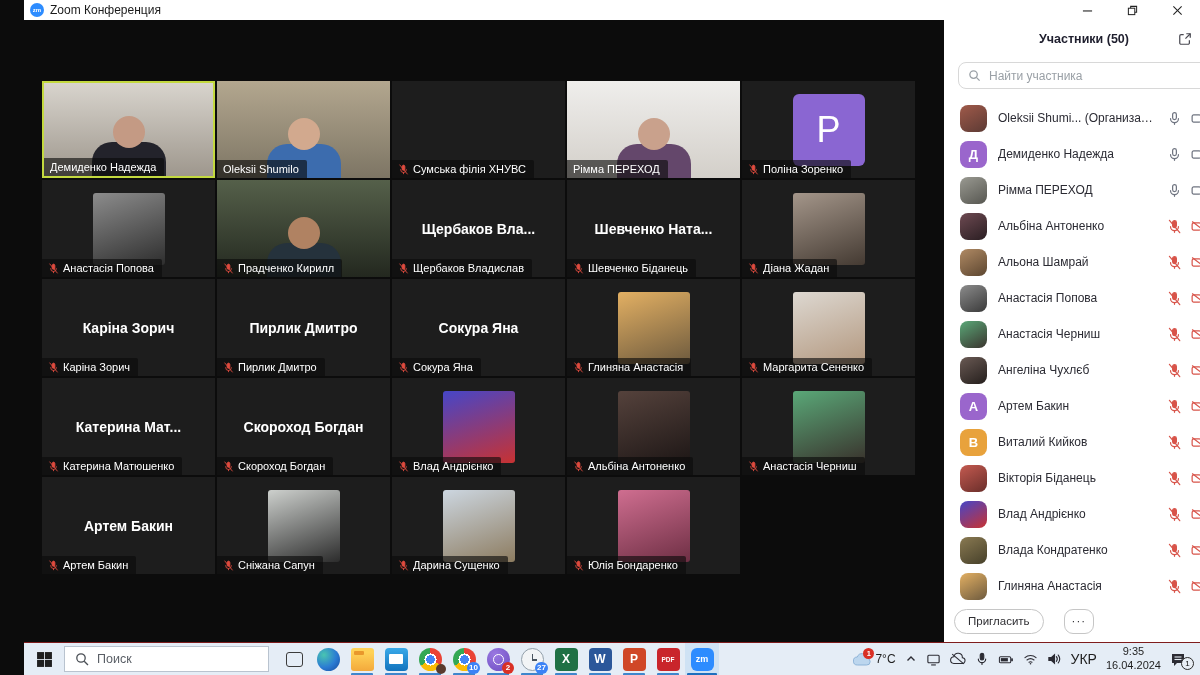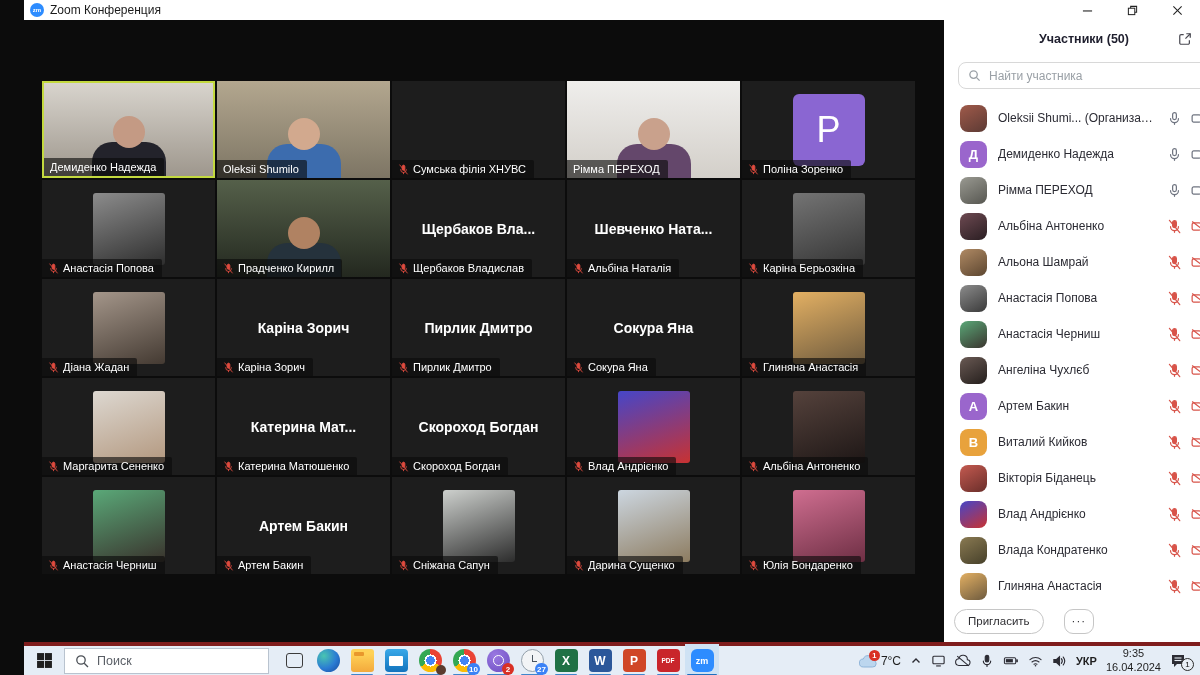--- a/index.html
+++ b/index.html
@@ -42,21 +42,21 @@
   .pavatar{width:27px;height:27px;border-radius:8px;flex:none;}
   .pavatar.letter{display:flex;align-items:center;justify-content:center;color:#fff;font-size:13px;font-weight:700;}
   .pname{flex:1;font-size:12px;color:#2b2b33;white-space:nowrap;overflow:hidden;text-overflow:ellipsis;}
   .picons{display:flex;align-items:center;gap:9px;flex:none;}
   .pscroll{position:absolute;right:2px;top:96px;width:6px;height:140px;background:#c9ccd2;border-radius:3px;cursor:pointer;}
   .pfoot{position:absolute;bottom:6px;left:0;right:0;height:30px;display:flex;align-items:center;gap:20px;padding:0 10px;background:#fff;}
   .pbtn{height:25px;border:1px solid #c6c6c6;border-radius:13px;background:#fff;font-size:11.5px;color:#2f2f33;padding:0 13px;white-space:nowrap;font-family:"Liberation Sans",sans-serif;cursor:pointer;}
   .pbtn.more{padding:0 7px;border-radius:9px;letter-spacing:1px;}
 
   
-  .taskbar{height:33px;background:#e5edf6;border-top:4px solid #7f1d1d;display:flex;align-items:center;position:relative;}
+  .taskbar{height:33px;background:#e5edf6;border-top:1px solid #7f1d1d;display:flex;align-items:center;position:relative;}
   .start{width:40px;height:33px;display:flex;align-items:center;justify-content:center;cursor:pointer;flex:none;}
   .tsearch{width:205px;height:26px;background:#fff;border:1px solid #b9c3cf;display:flex;align-items:center;gap:8px;padding:0 10px;font-size:12.5px;color:#5a5f66;flex:none;cursor:text;}
   .tapps{display:flex;flex:none;margin-left:8px;}
   .tapp{width:34px;height:33px;position:relative;display:flex;align-items:center;justify-content:center;cursor:pointer;}
   .tapp.active{background:#cfe2f4;}
   .tglyph{width:23px;height:23px;border-radius:4px;display:flex;align-items:center;justify-content:center;font-size:12px;font-weight:700;color:#fff;position:relative;}
   .underline{position:absolute;bottom:0;left:6px;right:6px;height:3px;background:#3f86cc;border-radius:1px;display:none;}
   .tapp.running .underline{display:block;}
   .tapp.active .underline{left:2px;right:2px;background:#1e6fbe;}
   .tbadge{position:absolute;right:1px;bottom:2px;min-width:12px;height:12px;border-radius:6px;background:#d93025;color:#fff;font-size:8px;font-weight:700;display:flex;align-items:center;justify-content:center;padding:0 2px;z-index:2;}
@@ -77,21 +77,21 @@
   .app-excel .tglyph{background:#1f7145;}
   .app-word .tglyph{background:#2b579a;}
   .app-powerpoint .tglyph{background:#d04727;}
   .app-pdf .tglyph{background:#c9252b;font-size:6.5px;}
   .app-zoom .tglyph{background:#2d8cff;border-radius:6px;font-size:9px;font-weight:700;}
 
   .tray{margin-left:auto;display:flex;align-items:center;gap:9px;padding-right:6px;color:#1f1f1f;}
   .tweather{display:flex;align-items:center;gap:4px;position:relative;font-size:12px;cursor:pointer;}
   .wbadge{position:absolute;left:10px;top:-4px;min-width:11px;height:11px;border-radius:6px;background:#d93025;color:#fff;font-size:7.5px;font-weight:700;display:flex;align-items:center;justify-content:center;}
   .ticon{display:flex;align-items:center;cursor:pointer;}
-  .tlang{font-size:11px;font-weight:700;cursor:pointer;}
+  .tlang{font-size:14px;font-weight:400;cursor:pointer;}
   .tclock{font-size:11px;text-align:center;line-height:1.25;cursor:pointer;}
   .tnotif{position:relative;display:flex;align-items:center;cursor:pointer;padding-right:8px;}
   .nbadge{position:absolute;right:0;bottom:-3px;width:13px;height:13px;border-radius:50%;background:#e8eef5;border:1px solid #2a2a2a;color:#111;font-size:8px;display:flex;align-items:center;justify-content:center;}
 </style>
 </head>
 <body>
 
 <div class="app">
 
   <div class="titlebar">
@@ -224,35 +224,21 @@
             <div class="tile-name">Шевченко Ната...</div>
             <div class="name-tag">
               <svg width="11" height="11" viewBox="0 0 16 16">
                 <g fill="none" stroke="#e04b3f" stroke-width="1.3" stroke-linecap="round">
                   <rect x="6" y="1.8" width="4" height="7.4" rx="2" fill="#e04b3f"></rect>
                   <path d="M3.8 8.2a4.2 4.2 0 0 0 8.4 0"></path>
                   <line x1="8" y1="12.6" x2="8" y2="14.2"></line>
                   <line x1="2.6" y1="1.4" x2="13.6" y2="14.6"></line>
                 </g>
               </svg>
-              <span>Альбіна Наталія</span>
-            </div>
-          </div>
-          <div class="tile">
-            <div class="tile-photo" style="background:linear-gradient(160deg, #747474, #353535)"></div>
-            <div class="name-tag">
-              <svg width="11" height="11" viewBox="0 0 16 16">
-                <g fill="none" stroke="#e04b3f" stroke-width="1.3" stroke-linecap="round">
-                  <rect x="6" y="1.8" width="4" height="7.4" rx="2" fill="#e04b3f"></rect>
-                  <path d="M3.8 8.2a4.2 4.2 0 0 0 8.4 0"></path>
-                  <line x1="8" y1="12.6" x2="8" y2="14.2"></line>
-                  <line x1="2.6" y1="1.4" x2="13.6" y2="14.6"></line>
-                </g>
-              </svg>
-              <span>Каріна Берьозкіна</span>
+              <span>Шевченко Біданець</span>
             </div>
           </div>
           <div class="tile">
             <div class="tile-photo" style="background:linear-gradient(160deg, #a4968a, #443a32)"></div>
             <div class="name-tag">
               <svg width="11" height="11" viewBox="0 0 16 16">
                 <g fill="none" stroke="#e04b3f" stroke-width="1.3" stroke-linecap="round">
                   <rect x="6" y="1.8" width="4" height="7.4" rx="2" fill="#e04b3f"></rect>
                   <path d="M3.8 8.2a4.2 4.2 0 0 0 8.4 0"></path>
                   <line x1="8" y1="12.6" x2="8" y2="14.2"></line>

